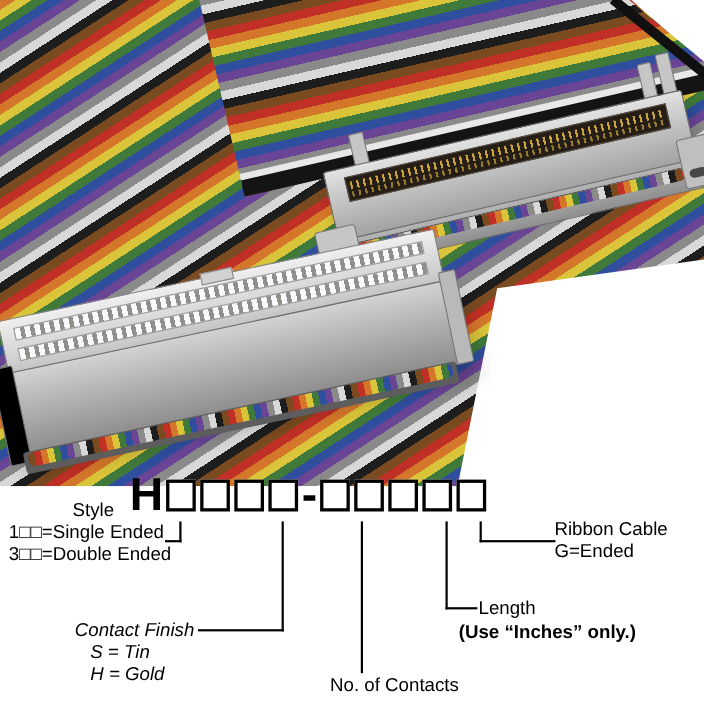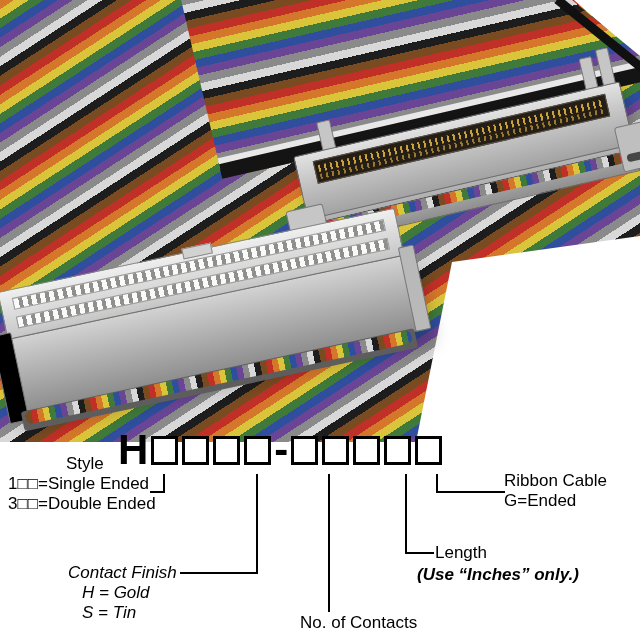--- a/index.html
+++ b/index.html
@@ -71,21 +71,21 @@
     font-size:42px; font-weight:bold; }
   .pn-text { line-height:48px; }
   .pn-boxes { display:inline-flex; margin:0 1px; }
   .pn-box { width:27px; height:29px; border:3px solid #000; box-sizing:border-box; margin:0 2px; background:#fff; }
 
   
   .lbl { position:absolute; font-size:17px; line-height:20px; white-space:nowrap; }
   .lbl .ind1 { margin-left:58px; }
   .lbl .ind2 { margin-left:14px; }
   .lbl .ind3 { }
-  .note { font-weight:bold; font-style:italic; }
+  .note { font-weight:bold; }
   .cl { position:absolute; background:#000; }
   .cl.v-style    { left:163px; top:474px; width:2px; height:19px; }
   .cl.h-style    { left:150px; top:491px; width:15px; height:2px; }
   .cl.v-finish   { left:256px; top:474px; width:2px; height:100px; }
   .cl.h-finish   { left:180px; top:572px; width:78px; height:2px; }
   .cl.v-contacts { left:328px; top:474px; width:2px; height:138px; }
   .cl.v-length   { left:405px; top:474px; width:2px; height:80px; }
   .cl.h-length   { left:405px; top:552px; width:29px; height:2px; }
   .cl.v-ribbon   { left:436px; top:474px; width:2px; height:19px; }
   .cl.h-ribbon   { left:436px; top:491px; width:69px; height:2px; }
@@ -166,22 +166,22 @@
 <div class="cl h-ribbon"></div>
 
 <div class="lbl" style="left:8px; top:454px;">
   <div class="ind1">Style</div>
   <div>1□□=Single Ended</div>
   <div>3□□=Double Ended</div>
 </div>
 
 <div class="lbl" style="left:68px; top:563px;font-style:italic;">
   <div>Contact Finish</div>
+  <div class="ind2">S = Tin</div>
   <div class="ind2">H = Gold</div>
-  <div class="ind2">S = Tin</div>
 </div>
 
 <div class="lbl" style="left:300px; top:613px;">
   <div>No. of Contacts</div>
 </div>
 
 <div class="lbl" style="left:435px; top:543px;">
   <div>Length</div>
 </div>
 <div class="lbl note" style="left:417px; top:565px;">

